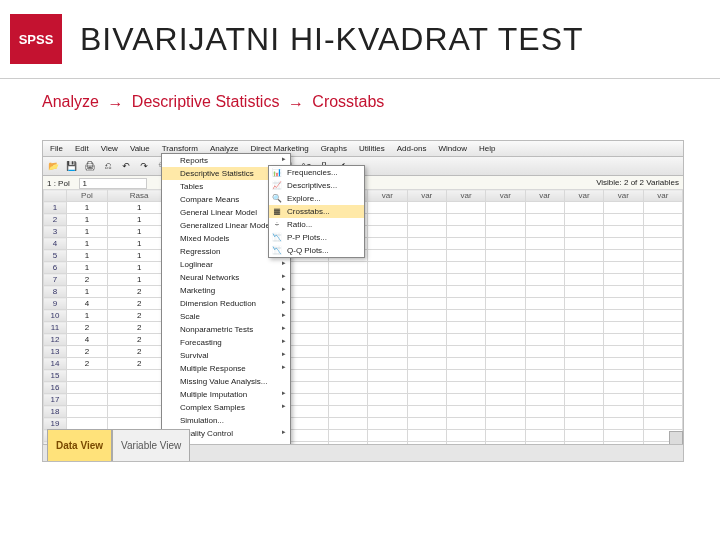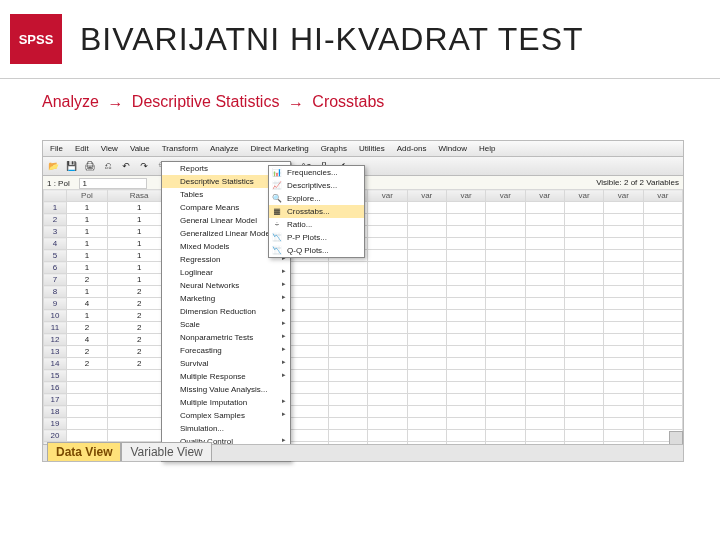--- a/index.html
+++ b/index.html
@@ -139,21 +139,21 @@
   
   .tabs {
     position:absolute; bottom:0; left:0; right:0; height:16px;
     display:flex; align-items:flex-end;
     background:#e6e6e6;
     border-top:1px solid #bbb;
     padding-left:4px;
     gap:0;
   }
   .tabs .tab{
-    font-size:12px; padding:2px 8px;
+    font-size:10px; padding:10px 8px;
     border:1px solid #aaa; border-bottom:none;
     background:#f0f0f0; color:#555;
   }
   .tabs .tab.active{
     background:#ffe27a; color:#7a4a00; font-weight:bold;
   }
   .sb-corner {
     position:absolute; right:0; bottom:16px;
     width:12px; height:12px; background:#dcdcdc;
     border:1px solid #aaa;
@@ -617,21 +617,21 @@
             <td></td>
             <td></td>
             <td></td>
             <td></td>
             <td></td>
           </tr>
         </tbody>
       </table>
   </div>
 
-  <div class="dropdown" id="analyze-menu" style="left:118px; top:20px;">
+  <div class="dropdown" id="analyze-menu" style="left:118px; top:12px;">
       <div class="mi arrowed">Reports</div>
       <div class="mi arrowed sel">Descriptive Statistics</div>
       <div class="mi arrowed">Tables</div>
       <div class="mi arrowed">Compare Means</div>
       <div class="mi arrowed">General Linear Model</div>
       <div class="mi arrowed">Generalized Linear Models</div>
       <div class="mi arrowed">Mixed Models</div>
       <div class="mi arrowed">Regression</div>
       <div class="mi arrowed">Loglinear</div>
       <div class="mi arrowed">Neural Networks</div>

